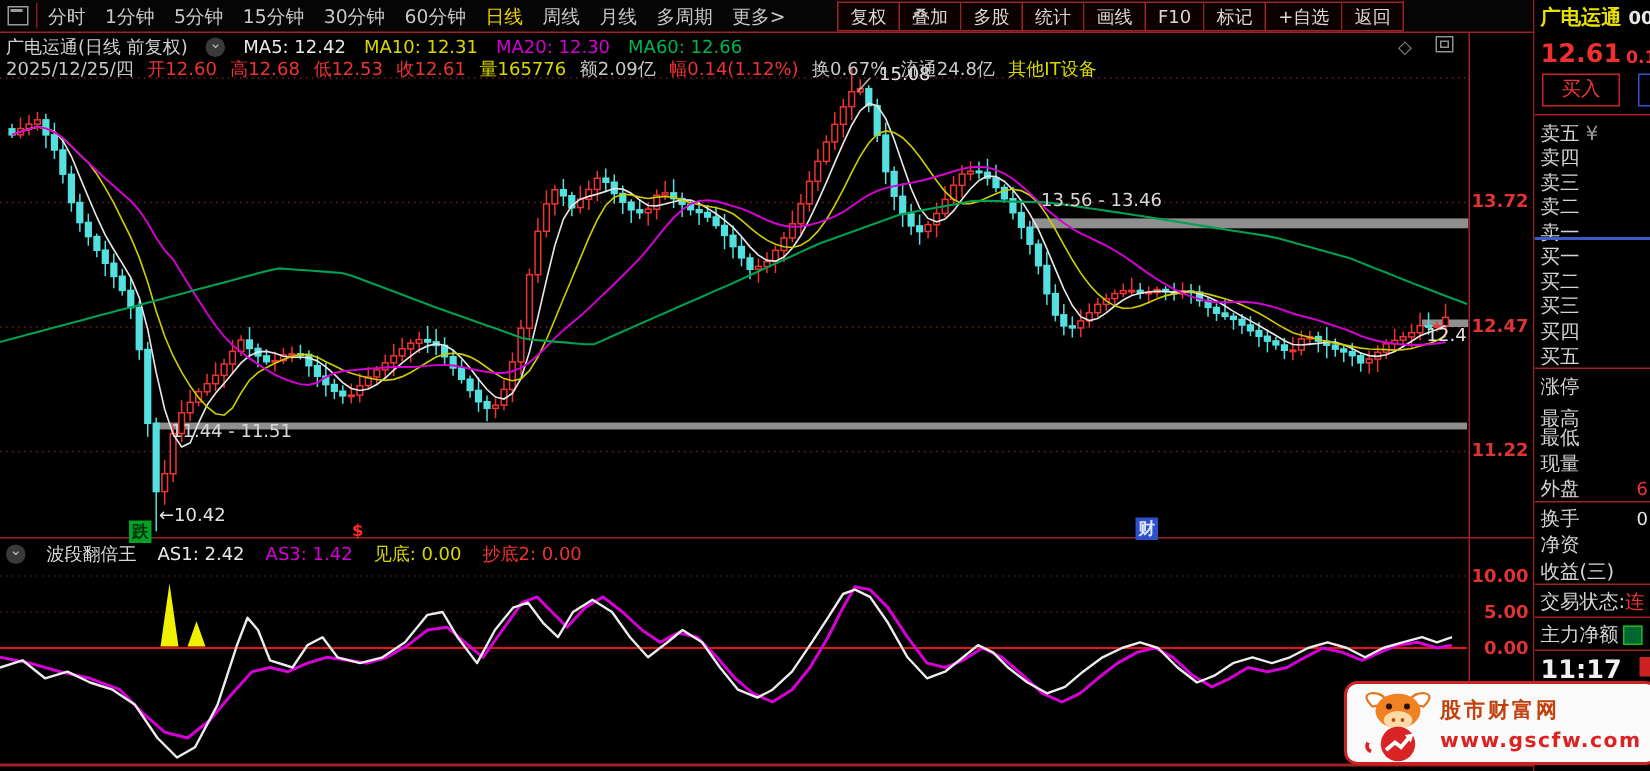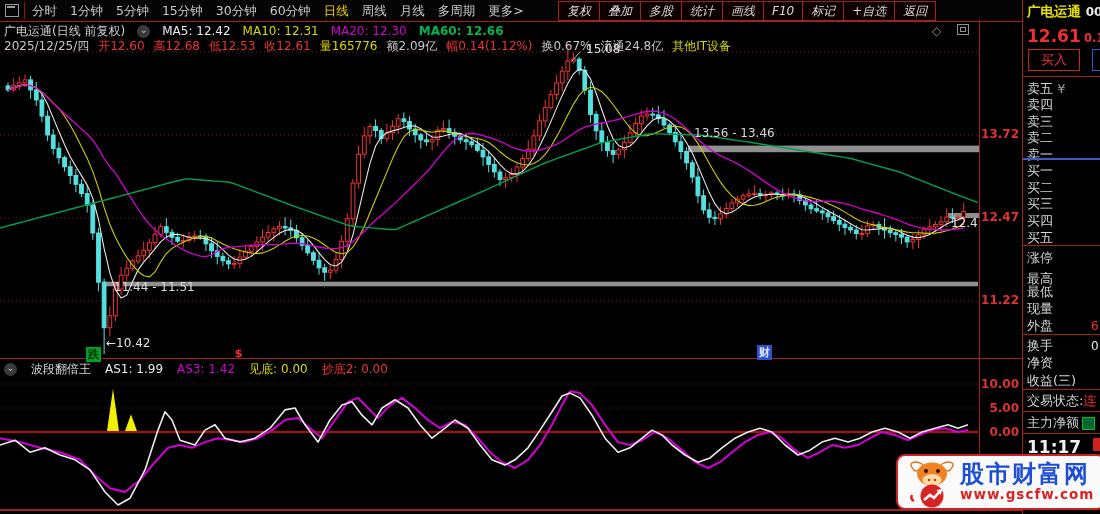--- a/index.html
+++ b/index.html
@@ -6,21 +6,21 @@
   .stage{position:relative;width:1100px;height:514px;background:#000;overflow:hidden;
          font-family:"DejaVu Sans","Liberation Sans",sans-serif;color:#ccc;font-size:12px;}
   
   .topbar{position:absolute;left:0;top:0;width:1023px;height:21px;background:#050505;}
   .winicon{position:absolute;left:5px;top:4px;width:12px;height:11px;border:1px solid #9a9a9a;background:#060606;}
   .winicon:before{content:"";position:absolute;left:1px;top:1px;width:8px;height:2px;background:#9a9a9a;}
   .menusep{position:absolute;left:24px;top:2px;width:1px;height:17px;background:#8a1a1a;}
   #periods{position:absolute;left:32px;top:3px;display:flex;gap:13px;white-space:nowrap;font-size:12.5px;}
   #periods .period{color:#c8c8c8;cursor:default;}
   #periods .period.active{color:#f0d000;}
-  #tools{position:absolute;left:558px;top:1px;display:flex;font-style:italic;}
+  #tools{position:absolute;left:558px;top:1px;display:flex;}
   #tools .tool{border:1px solid #9a2424;border-left-width:0;color:#d8d8d8;font-size:12px;
                padding:1px 8px;height:16px;line-height:16px;background:#0d0000;}
   #tools .tool:first-child{border-left-width:1px;}
   
   .hdr1{position:absolute;left:4px;top:23px;height:14px;white-space:nowrap;font-size:12px;z-index:3;}
   .hdr2{position:absolute;left:4px;top:38px;height:14px;white-space:nowrap;font-size:12px;z-index:3;}
   .hdr1 span{margin-right:12px;}
   .hdr2 span{margin-right:9px;}
   .chev{display:inline-block;width:13px;height:13px;border-radius:50%;background:#3a3a3a;color:#bbb;
         text-align:center;line-height:9px;font-size:10px;margin-right:10px;vertical-align:middle;}
@@ -54,21 +54,21 @@
   .pdiv.blue{background:#3c5ac8;height:2px;}
   .greenbox{display:inline-block;width:11px;height:11px;border:1px solid #19b919;background:#063;vertical-align:middle;margin-left:3px;}
   .ptime{position:absolute;left:4px;font-size:17px;font-weight:bold;color:#f0f0f0;}
   .redstub{position:absolute;left:70px;width:7px;height:13px;background:#c22;}
   
   .badge{position:absolute;z-index:4;width:15px;height:15px;font-size:11px;line-height:15px;text-align:center;font-weight:bold;}
   
   .logo{position:absolute;left:896px;top:454px;width:210px;height:56px;background:#fafafa;border:2px solid #cc2222;
         border-radius:9px;z-index:6;box-sizing:border-box;cursor:pointer;}
   .logo-txt{position:absolute;left:62px;top:6px;}
-  .logo-t{font-size:24px;font-weight:bold;color:#1d4ed8;letter-spacing:2px;line-height:24px;white-space:nowrap;}
+  .logo-t{font-size:14px;font-weight:bold;color:#c2410c;letter-spacing:2px;line-height:24px;white-space:nowrap;}
   .logo-u{font-size:13.5px;font-weight:bold;color:#dd2222;letter-spacing:1px;line-height:16px;}
   .bull{position:absolute;left:8px;top:3px;}
 </style>
 </head>
 <body>
 
 <div class="stage">
 
   <div class="topbar">
     <span class="winicon"></span>
@@ -94,21 +94,21 @@
         <span class="tool">画线</span>
         <span class="tool">F10</span>
         <span class="tool">标记</span>
         <span class="tool">+自选</span>
         <span class="tool">返回</span>
       </div>
   </div>
   <div class="sep" style="left:0;top:21px;width:1023px;height:1px;"></div>
 
   <div class="hdr1">
-    <span style="color:#d0d0d0;">广电运通(日线 前复权)</span><span class="chev">⌄</span><span id="maRow"><span style="color: rgb(232, 232, 232);">MA5: 12.42</span><span style="color: rgb(216, 216, 0);">MA10: 12.31</span><span style="color: rgb(212, 0, 212);">MA20: 12.30</span><span style="color: rgb(0, 180, 80); font-weight: bold;">MA60: 12.66</span></span>
+    <span style="color:#d0d0d0;">广电运通(日线 前复权)</span><span class="chev">⌄</span><span id="maRow"><span style="color: rgb(232, 232, 232);">MA5: 12.42</span><span style="color: rgb(216, 216, 0);">MA10: 12.31</span><span style="color: rgb(212, 0, 212);">MA20: 12.30</span><span style="color: rgb(0, 180, 80);">MA60: 12.66</span></span>
   </div>
   <div class="hdr2" id="infoRow"><span style="color: rgb(200, 200, 200);">2025/12/25/四</span><span style="color: rgb(238, 51, 51);">开12.60</span><span style="color: rgb(238, 51, 51);">高12.68</span><span style="color: rgb(238, 51, 51);">低12.53</span><span style="color: rgb(238, 51, 51);">收12.61</span><span style="color: rgb(216, 216, 0);">量165776</span><span style="color: rgb(200, 200, 200);">额2.09亿</span><span style="color: rgb(238, 51, 51);">幅0.14(1.12%)</span><span style="color: rgb(200, 200, 200);">换0.67%</span><span style="color: rgb(200, 200, 200);">流通24.8亿</span><span style="color: rgb(216, 216, 0);">其他IT设备</span></div>
   <div class="paneicons"><span>◇</span> <span class="paneicon-box"></span></div>
 
   <svg id="chartSvg" width="1023" height="514">
       <defs>
         <clipPath id="mclip">
           <rect x="0" y="45" width="979" height="313"></rect>
         </clipPath>
         <clipPath id="iclip">
@@ -479,21 +479,21 @@
       <line x1="0" y1="432" x2="978" y2="432" stroke="#ee1111" stroke-width="1.3"></line>
       <g clip-path="url(#iclip)">
         <polygon points="107,431.04 113,388.8 119,431.04" fill="#f0f000"></polygon>
         <polygon points="125,431.04 131,414.2 137,431.04" fill="#f0f000"></polygon>
         <polyline points="0,438.2 20,442.1 40,447.8 60,452.2 80,459.8 95,475.2 110,488.2 125,492.0 140,480.0 155,462.2 168,447.8 180,445.0 192,447.8 205,442.1 218,438.2 232,440.2 245,442.1 258,438.2 272,430.1 285,420.0 298,418.1 310,428.2 322,438.2 335,420.0 348,401.8 358,397.9 368,408.0 378,418.1 390,405.1 402,397.9 415,408.0 428,420.0 440,428.2 452,421.9 465,424.8 478,438.2 490,452.2 502,462.2 515,468.0 528,459.8 540,445.0 552,424.8 562,405.1 570,391.2 580,393.1 592,405.1 605,424.8 618,442.1 630,445.0 642,440.2 655,432.0 668,438.2 682,450.2 695,462.2 708,468.0 720,462.2 732,452.2 745,442.1 758,434.9 770,432.0 782,438.2 795,450.2 808,457.9 820,452.2 832,445.0 845,447.8 858,445.0 870,438.2 882,432.0 895,434.9 908,440.2 920,434.9 932,430.1 945,428.2 958,432.0 968,430.1 " fill="none" stroke="#d400d4" stroke-width="2" stroke-linejoin="round"></polyline>
         <polyline points="0,445.0 15,440.2 30,452.2 45,447.8 60,455.0 75,459.8 90,469.9 105,492.0 118,505.0 130,498.2 145,469.9 158,430.1 165,411.8 172,420.0 180,440.2 195,445.0 205,430.1 215,424.8 225,438.2 240,442.1 255,438.2 270,428.2 285,409.9 295,408.0 305,424.8 318,442.1 330,420.0 342,405.1 352,401.8 362,415.2 372,424.8 382,408.0 395,399.8 408,408.0 420,424.8 432,438.2 445,428.2 455,420.0 468,428.2 480,445.0 492,459.8 505,465.1 515,459.8 528,447.8 540,430.1 552,411.8 562,396.0 570,393.1 580,397.9 592,415.2 605,438.2 618,452.2 630,447.8 642,438.2 652,430.1 662,434.9 672,445.0 685,455.0 698,462.2 710,457.9 722,447.8 735,438.2 748,432.0 760,428.2 772,432.0 785,445.0 798,455.0 810,450.2 822,442.1 835,438.2 848,442.1 860,438.2 872,432.0 885,428.2 898,432.0 910,438.2 922,432.0 935,428.2 948,424.8 958,428.2 968,424.8 " fill="none" stroke="#ececec" stroke-width="1.6" stroke-linejoin="round"></polyline>
       </g>
     </svg>
 
   <div class="indhdr">
-    <span class="chev">⌄</span><span id="indItems"><span style="color: rgb(216, 216, 216);">波段翻倍王</span><span style="color: rgb(232, 232, 232);">AS1: 1.99</span><span style="color: rgb(212, 0, 212);">AS3: 1.42</span><span style="color: rgb(216, 216, 0);">见底: 0.00</span><span style="color: rgb(238, 51, 51);">抄底2: 0.00</span></span>
+    <span class="chev">⌄</span><span id="indItems"><span style="color: rgb(216, 216, 216);">波段翻倍王</span><span style="color: rgb(232, 232, 232);">AS1: 2.42</span><span style="color: rgb(212, 0, 212);">AS3: 1.42</span><span style="color: rgb(216, 216, 0);">见底: 0.00</span><span style="color: rgb(238, 51, 51);">抄底2: 0.00</span></span>
   </div>
 
   <div class="sep" style="left:0;top:358px;width:1023px;height:1px;"></div>
   <div class="sep" style="left:979px;top:22px;width:1px;height:488px;"></div>
   <div class="sep" style="left:1022px;top:0;width:1px;height:514px;"></div>
   <div class="sep" style="left:0;top:509px;width:1100px;height:2px;"></div>
 
   <div class="axiscol" id="axisCol">
       <div class="axlab" style="top: 105px;">13.72</div>
       <div class="axlab hl" style="top: 174.72px;">12.67</div>

